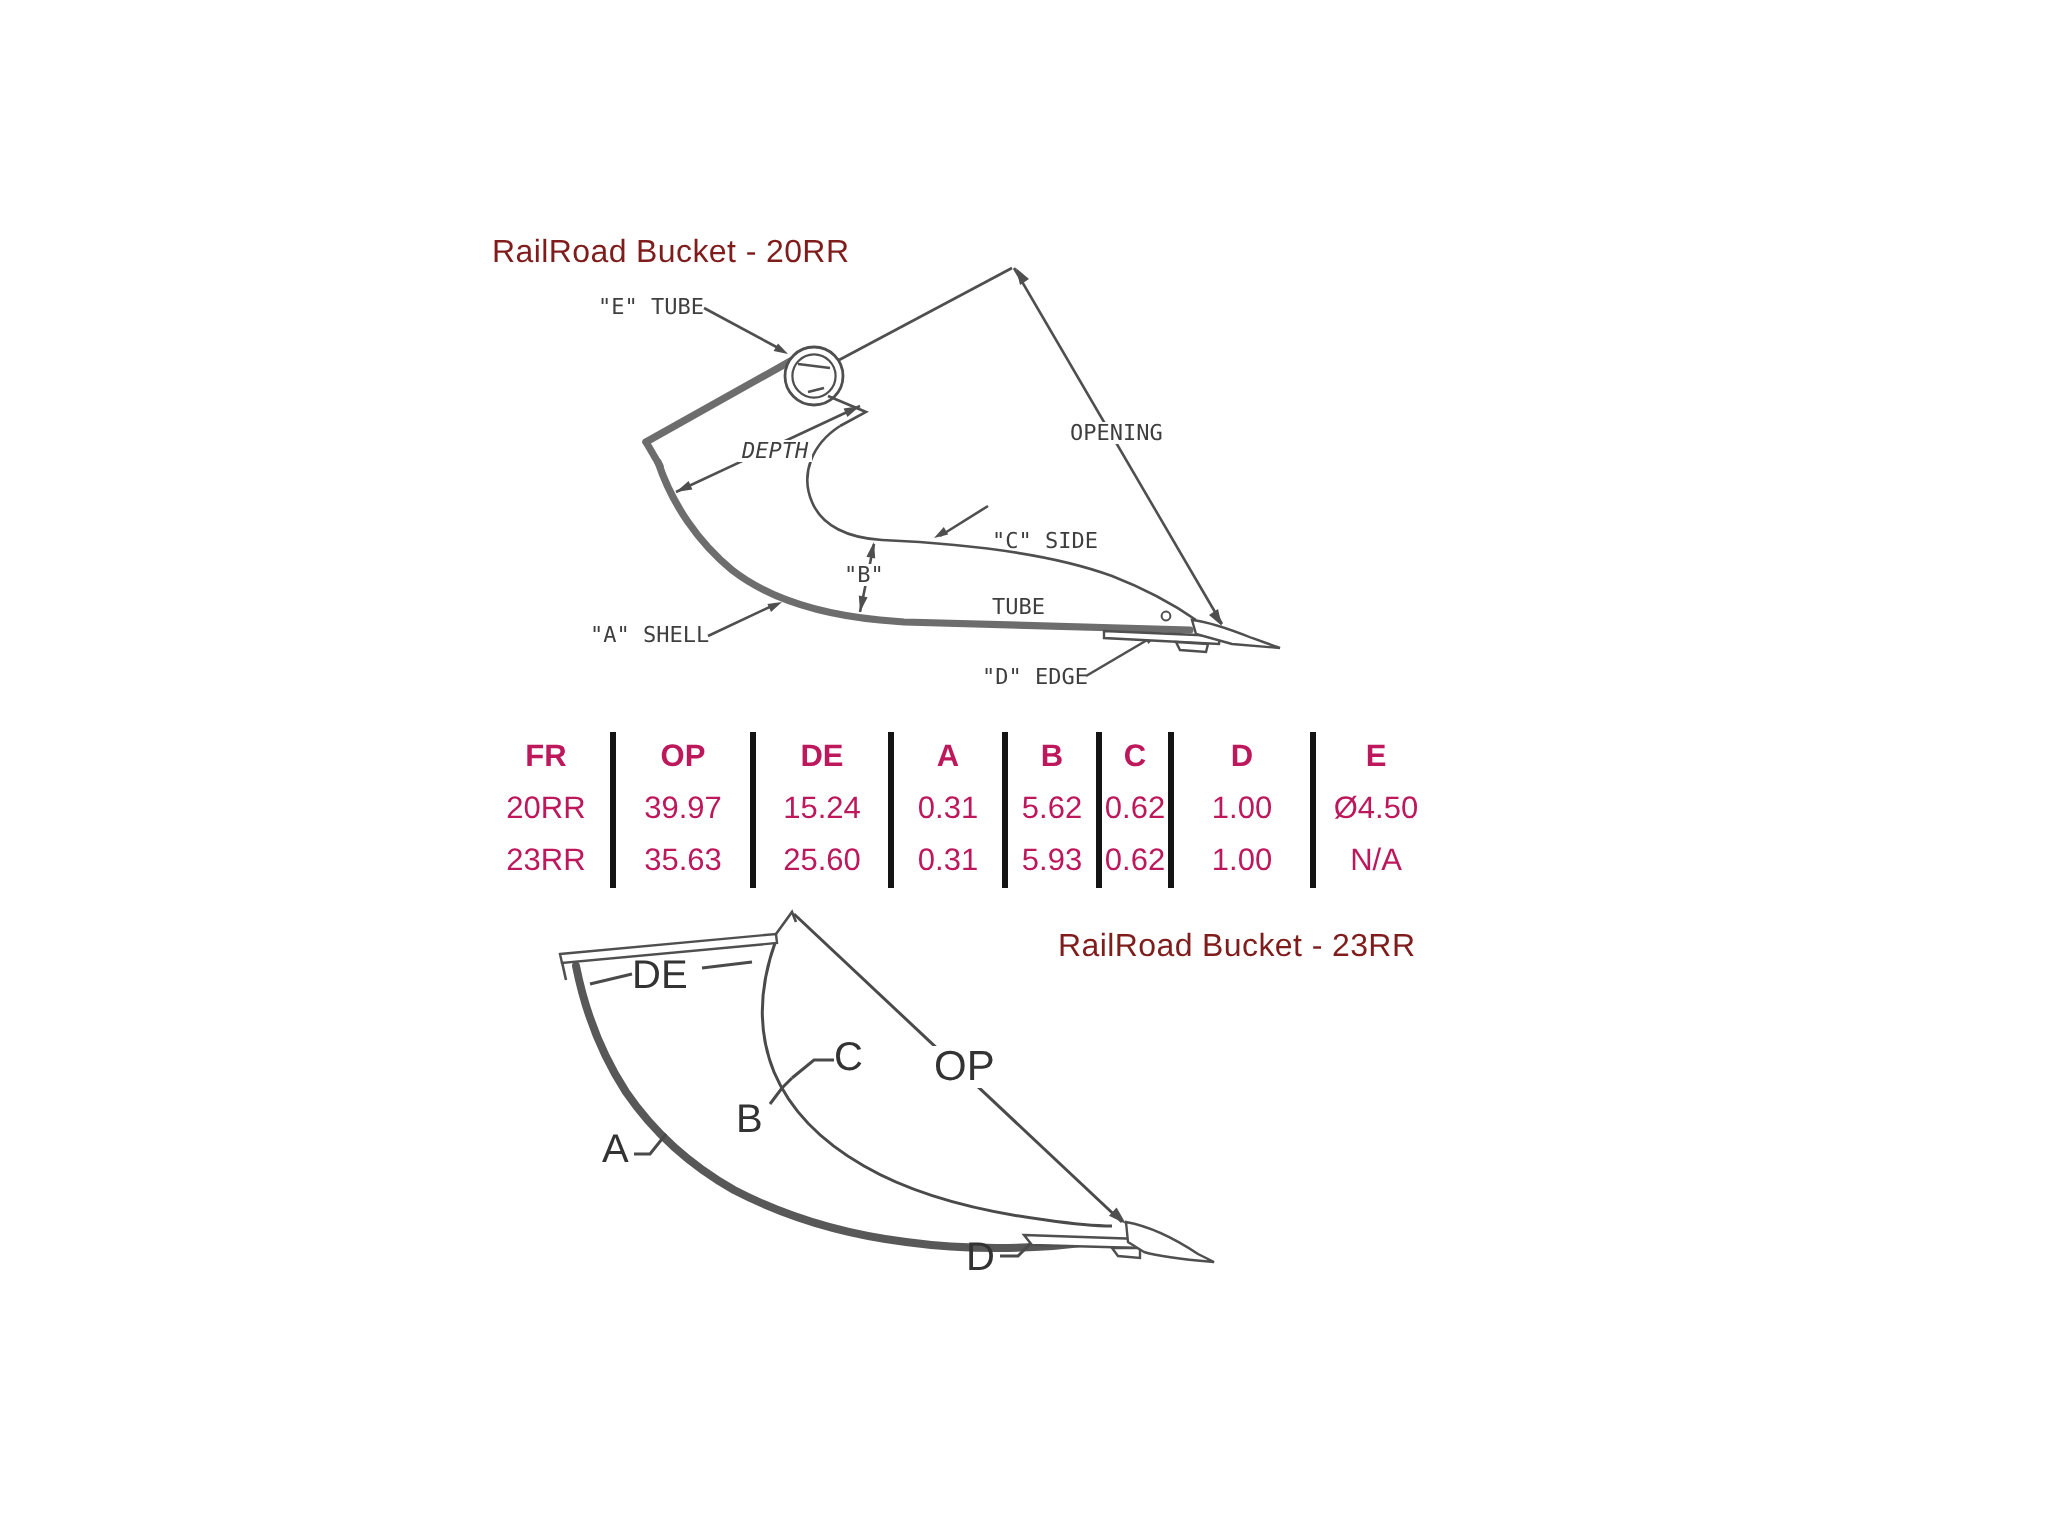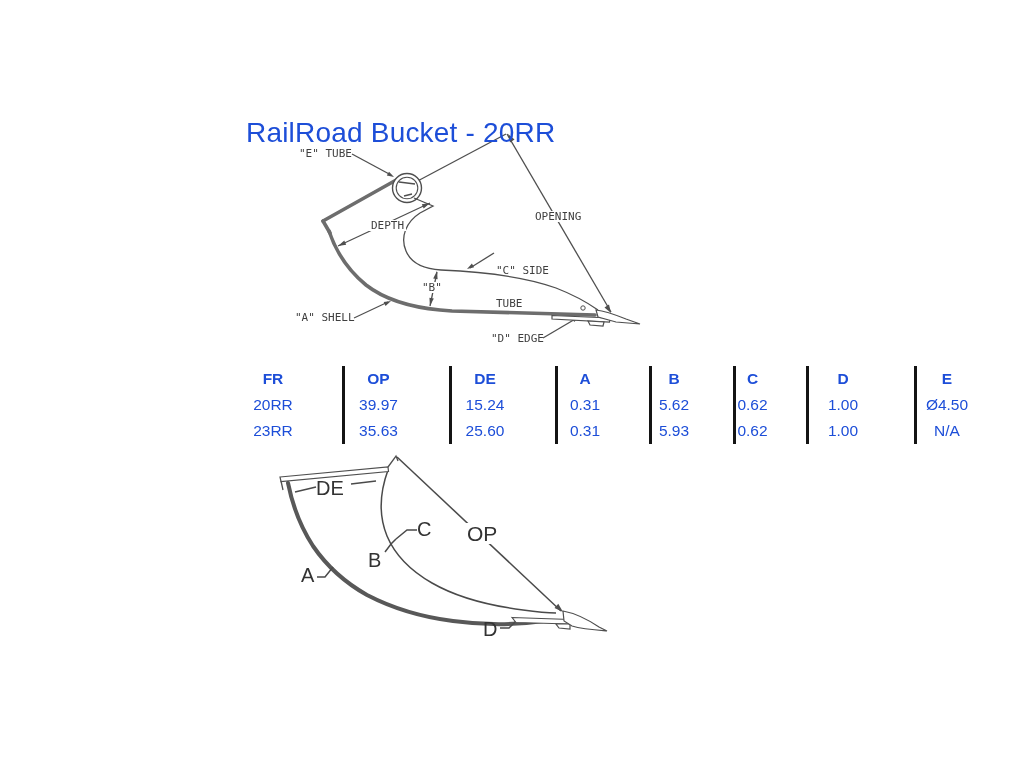--- a/index.html
+++ b/index.html
@@ -1,25 +1,25 @@
 <!DOCTYPE html>
 <html><head>
 <meta charset="utf-8">
 <style>
   html,body{margin:0;padding:0;background:#fff;}
   #stage{position:relative;width:1024px;height:768px;background:#ffffff;overflow:hidden;
          font-family:"Liberation Sans",sans-serif;}
   svg{position:absolute;left:0;top:0;}
   .lab{position:absolute;white-space:pre;color:#3e3e3e;}
-  .title{font-size:28px;color:#1d4ed8;letter-spacing:0.2px;line-height:1;}
+  .title{font-size:16px;color:#7f1d1d;letter-spacing:0.2px;line-height:1;}
   .cad{font-family:"DejaVu Sans Mono",monospace;font-size:11px;line-height:11px;color:#3f3f3f;}
   .onln{background:#ffffff;padding:0 2px;}
   .big{font-size:20px;line-height:1;color:#333333;}
   
-  .dim-table{position:absolute;left:241px;top:366px;display:flex;color:#1d4ed8;gap:37px;}
+  .dim-table{position:absolute;left:241px;top:366px;display:flex;color:#be185d;}
   .col{display:flex;flex-direction:column;}
   .col + .col{border-left:3px solid #141414;}
   .th,.td{height:26px;display:flex;align-items:center;justify-content:center;
           font-size:15.5px;line-height:1;}
   .th{font-weight:bold;}
   
   .ln{stroke:#4f4f4f;stroke-width:1.3;fill:none;}
   .ln15{stroke:#4a4a4a;stroke-width:1.5;fill:none;}
   .thick{stroke:#6d6d6d;stroke-width:3.6;fill:none;stroke-linecap:round;}
   .thick23{stroke:#585858;stroke-width:4;fill:none;stroke-linecap:round;}
@@ -99,23 +99,24 @@
       <path class="ln15" d="M417,530 L407,530 L396,539"></path>
       <path class="ln15" d="M500,628 L509,628 L516,621"></path>
 
       <polygon class="wfill" points="512,617.5 570,619.5 570,624 516,622.5"></polygon>
       <polygon class="wfill" points="556,624 570,624 570,629 559,628" stroke-width="1"></polygon>
       <path class="wfill" d="M563,611 C574,613 587,619 599,627 L607,631 C595,630 582,629 572,626 L564,621 Z"></path>
     </g>
   </svg>
 
   <div class="lab title" style="left:246px;top:119px;">RailRoad Bucket - 20RR</div>
+  <div class="lab title" style="left:529px;top:466px;">RailRoad Bucket - 23RR</div>
 
   <div class="lab cad" style="left:299px;top:148px;">"E" TUBE</div>
-  <div class="lab cad onln" style="left:369px;top:220px;">DEPTH</div>
+  <div class="lab cad onln" style="left:369px;top:220px;font-style:italic;">DEPTH</div>
   <div class="lab cad onln" style="left:533px;top:211px;text-align:right;">OPENING</div>
   <div class="lab cad" style="left:496px;top:243px;">
     <div>"C" SIDE</div>
     <div>TUBE</div>
   </div>
   <div class="lab cad onln" style="left:420px;top:282px;">"B"</div>
   <div class="lab cad" style="left:295px;top:312px;">"A" SHELL</div>
   <div class="lab cad" style="left:491px;top:333px;">"D" EDGE</div>
 
   <div class="lab big" style="left:316px;top:478px;">DE</div>

